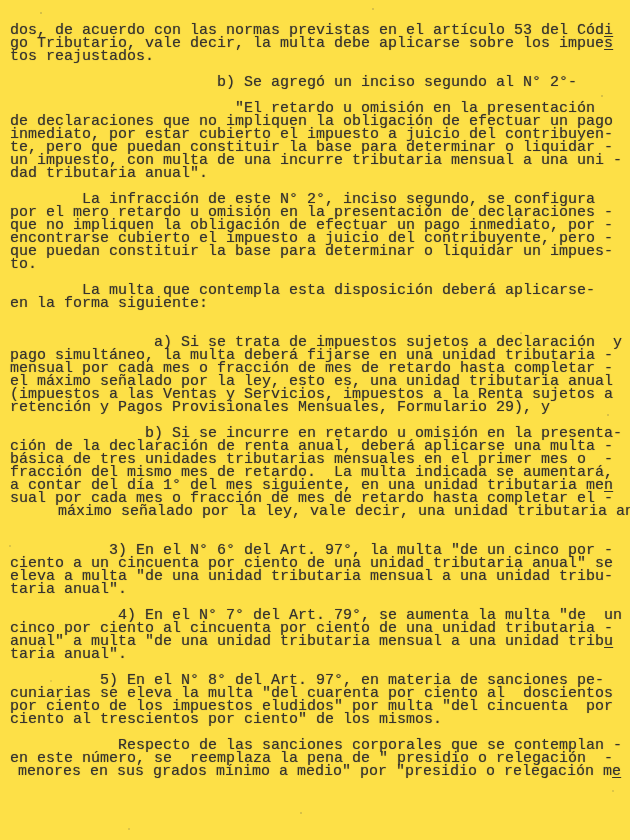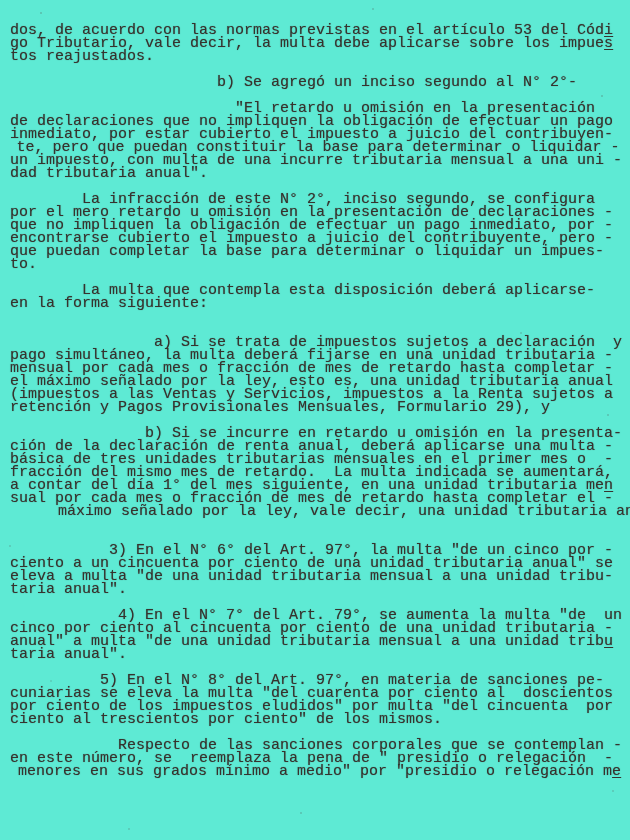--- a/index.html
+++ b/index.html
@@ -38,40 +38,40 @@
     text-shadow:0 0 1px rgba(54,51,46,.55);
   }
   .line .u{
     text-decoration:underline;
     text-underline-offset:2px;
   }
 </style>
 </head>
 <body>
 
-<div class="page" style="background: #5eead4;">
+<div class="page" style="background: #fde047;">
   <div>
       <div class="line" style="color: rgb(54, 51, 46);">dos, de acuerdo con las normas previstas en el artículo 53 del Cód<span class="u">i</span></div>
       <div class="line" style="color: rgb(54, 51, 46);">go Tributario, vale decir, la multa debe aplicarse sobre los impue<span class="u">s</span></div>
       <div class="line" style="color: rgb(54, 51, 46);">tos reajustados.</div>
       <div class="line" style="color: rgb(54, 51, 46);"></div>
       <div class="line" style="color: rgb(54, 51, 46);">                       b) Se agregó un inciso segundo al N° 2°-</div>
       <div class="line" style="color: rgb(54, 51, 46);"></div>
       <div class="line" style="color: rgb(54, 51, 46);">                         "El retardo u omisión en la presentación</div>
       <div class="line" style="color: rgb(54, 51, 46);">de declaraciones que no impliquen la obligación de efectuar un pago</div>
       <div class="line" style="color: rgb(54, 51, 46);">inmediato, por estar cubierto el impuesto a juicio del contribuyen-</div>
-      <div class="line" style="color: rgb(54, 51, 46); text-align: center;">te, pero que puedan constituir la base para determinar o liquidar -</div>
+      <div class="line" style="color: rgb(54, 51, 46);">te, pero que puedan constituir la base para determinar o liquidar -</div>
       <div class="line" style="color: rgb(54, 51, 46);">un impuesto, con multa de una incurre tributaria mensual a una uni -</div>
       <div class="line" style="color: rgb(54, 51, 46);">dad tributaria anual".</div>
       <div class="line" style="color: rgb(54, 51, 46);"></div>
       <div class="line" style="color: rgb(54, 51, 46);">        La infracción de este N° 2°, inciso segundo, se configura</div>
       <div class="line" style="color: rgb(54, 51, 46);">por el mero retardo u omisión en la presentación de declaraciones -</div>
       <div class="line" style="color: rgb(54, 51, 46);">que no impliquen la obligación de efectuar un pago inmediato, por -</div>
       <div class="line" style="color: rgb(54, 51, 46);">encontrarse cubierto el impuesto a juicio del contribuyente, pero -</div>
-      <div class="line" style="color: rgb(54, 51, 46);">que puedan completar la base para determinar o liquidar un impues-</div>
+      <div class="line" style="color: rgb(54, 51, 46);">que puedan constituir la base para determinar o liquidar un impues-</div>
       <div class="line" style="color: rgb(54, 51, 46);">to.</div>
       <div class="line" style="color: rgb(54, 51, 46);"></div>
       <div class="line" style="color: rgb(54, 51, 46);">        La multa que contempla esta disposición deberá aplicarse-</div>
       <div class="line" style="color: rgb(54, 51, 46);">en la forma siguiente:</div>
       <div class="line" style="color: rgb(54, 51, 46);"></div>
       <div class="line" style="color: rgb(54, 51, 46);"></div>
       <div class="line" style="color: rgb(54, 51, 46);">                a) Si se trata de impuestos sujetos a declaración  y</div>
       <div class="line" style="color: rgb(54, 51, 46);">pago simultáneo, la multa deberá fijarse en una unidad tributaria -</div>
       <div class="line" style="color: rgb(54, 51, 46);">mensual por cada mes o fracción de mes de retardo hasta completar -</div>
       <div class="line" style="color: rgb(54, 51, 46);">el máximo señalado por la ley, esto es, una unidad tributaria anual</div>

